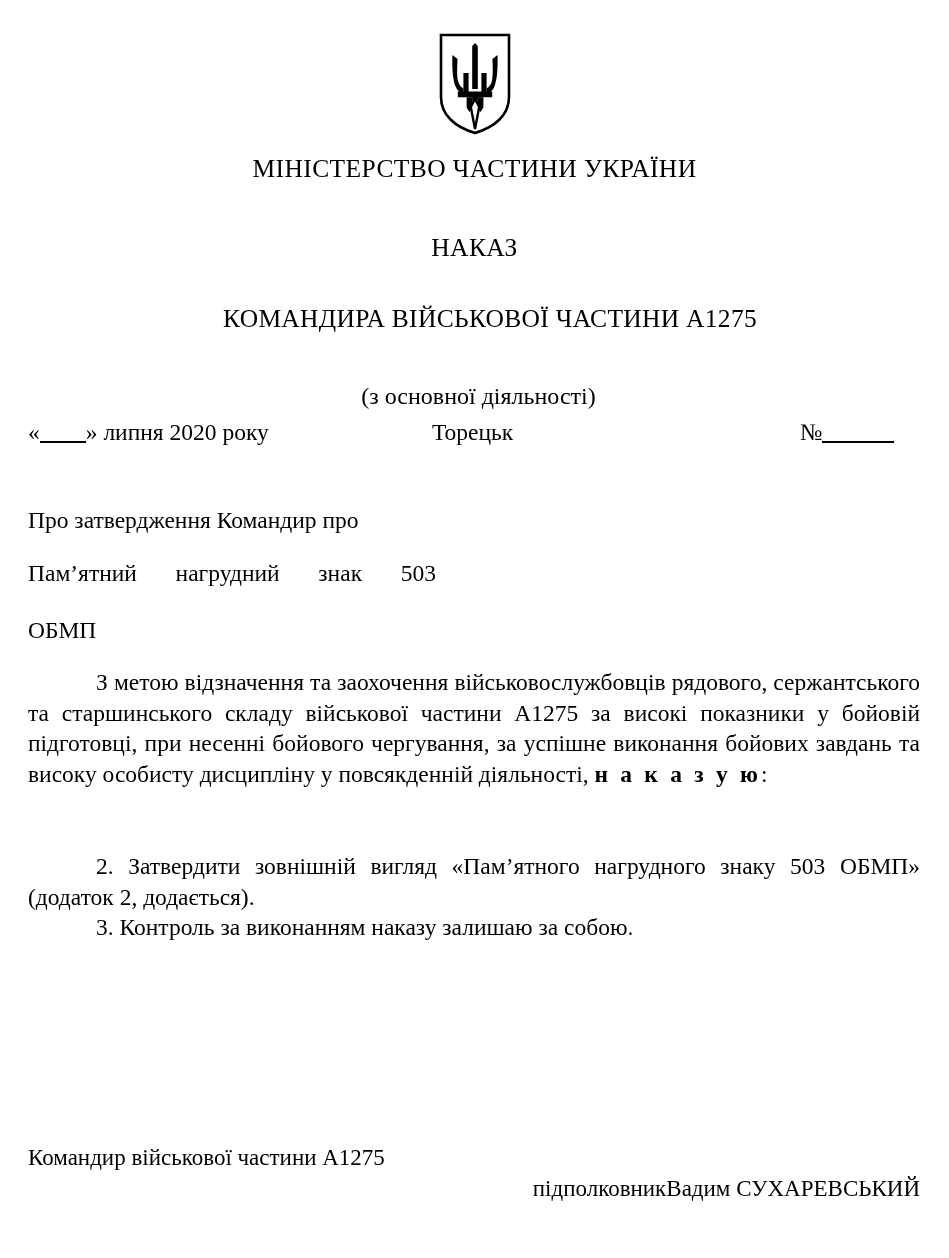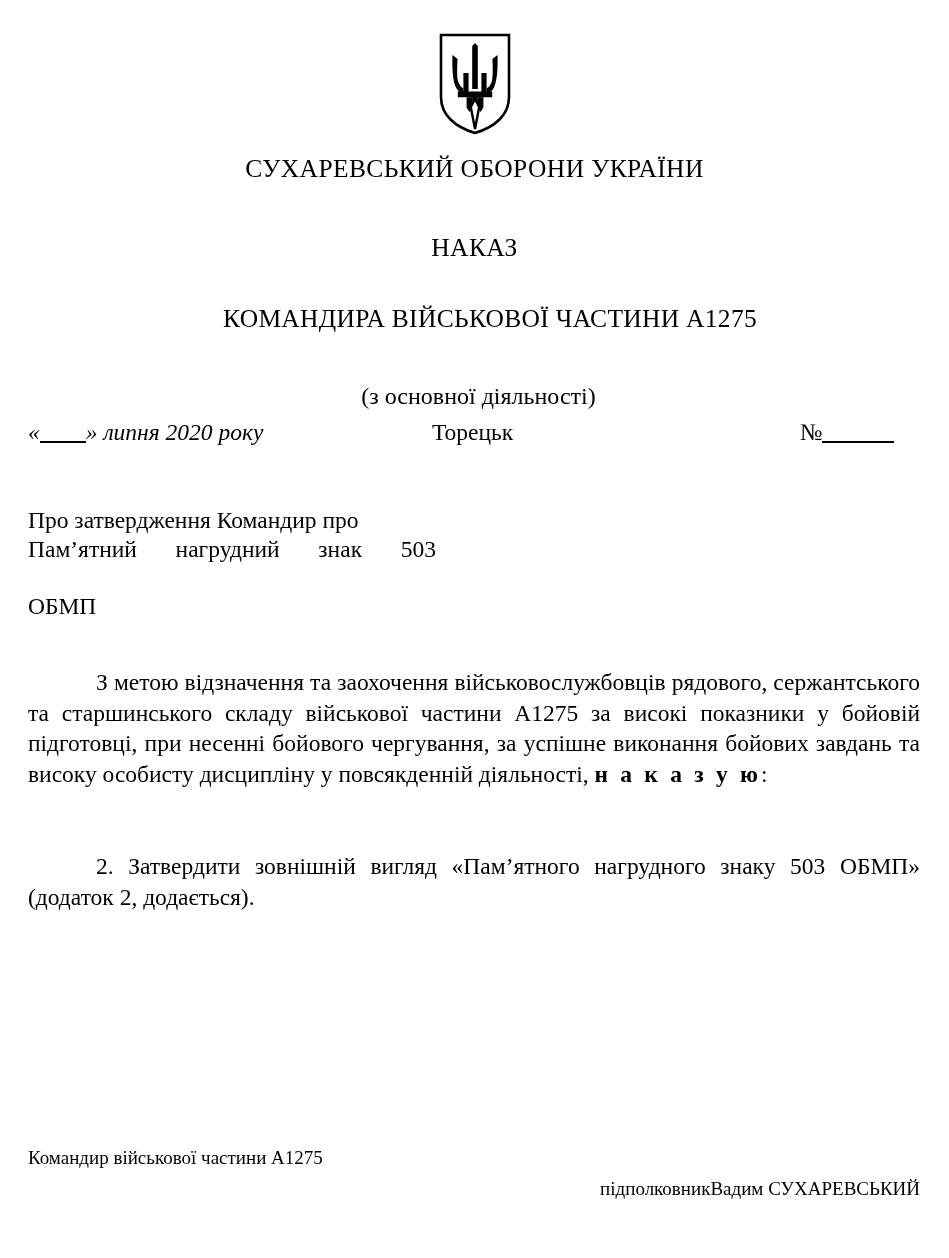--- a/index.html
+++ b/index.html
@@ -72,21 +72,20 @@
     width: 892px;
     height: 32px;
     font-size: 23.5px;
     line-height: 32px;
   }
   .dl-date {
     position: absolute;
     left: 0;
     top: 0;
     white-space: nowrap;
-    font-style: italic;
   }
   .blank-day {
     display: inline-block;
     width: 46px;
     border-bottom: 2px solid #000;
     vertical-align: -3px;
   }
   .dl-place {
     position: absolute;
     left: 404px;
@@ -114,20 +113,21 @@
     width: 408px;
     font-size: 23.5px;
     line-height: 28.5px;
     text-align: justify;
     text-justify: inter-word;
   }
   .subject .ln { display: block; }
   .subject .ln-justify {
     display: block;
     text-align: justify;
+    margin-top: 24px;
   }
   .subject .ln-justify::after {
     content: "";
     display: inline-block;
     width: 100%;
   }
 
   
   .body-block {
     position: absolute;
@@ -160,21 +160,21 @@
   }
   .item + .item { }
   .item-last { text-align: left; }
 
   
   .signature {
     position: absolute;
     top: 1142px;
     left: 28px;
     width: 892px;
-    font-size: 19px;
+    font-size: 23px;
     line-height: 31px;
   }
   .sig-title { display: block; }
   .sig-row {
     display: flex;
     justify-content: flex-end;
     align-items: baseline;
   }
   .sig-rank { white-space: nowrap; }
   .sig-name { white-space: nowrap; }
@@ -210,21 +210,21 @@
 
         <path d="M38.8 64.2 L44.4 64.2 C44.4 68 44.4 74.6 44.4 74.6
                  L41.6 79 C41.6 79 38.8 76 38.8 72 Z"></path>
 
         <path d="M36 66 L40.2 74 L36 96 L31.8 74 Z" fill="#ffffff" stroke="#000000" stroke-width="2.4"></path>
       </g>
     </svg>
   </div>
 
   <div class="headings">
-    <div class="h-ministry">СУХАРЕВСЬКИЙ ОБОРОНИ УКРАЇНИ</div>
+    <div class="h-ministry">МІНІСТЕРСТВО ЧАСТИНИ УКРАЇНИ</div>
     <div class="h-order">НАКАЗ</div>
     <div class="h-unit">КОМАНДИРА ВІЙСЬКОВОЇ ЧАСТИНИ А1275</div>
     <div class="h-kind">(з основної діяльності)</div>
   </div>
 
   <div class="dateline">
     <span class="dl-date"><span>«</span><span class="blank-day"></span><span>» липня 2020 року</span></span>
     <span class="dl-place">Торецьк</span>
     <span class="dl-num"><span>№</span><span class="blank-num"></span></span>
   </div>
@@ -233,20 +233,21 @@
     <span class="ln">Про затвердження Командир про</span>
     <span class="ln-justify">Пам’ятний нагрудний знак 503</span>
     <span class="ln">ОБМП</span>
   </div>
 
   <div class="body-block">
     <p class="para para-lead"><span>З метою відзначення та заохочення військовослужбовців рядового, сержантського та старшинського складу військової частини А1275 за високі показники у бойовій підготовці, при несенні бойового чергування, за успішне виконання бойових завдань та високу особисту дисципліну у повсякденній діяльності, </span><span class="nakazuyu">н а к а з у ю</span><span>:</span></p>
 
     <div class="items">
       <p class="item">2. Затвердити зовнішній вигляд «Пам’ятного нагрудного знаку 503 ОБМП» (додаток 2, додається).</p>
+      <p class="item item-last">3. Контроль за виконанням наказу залишаю за собою.</p>
     </div>
   </div>
 
   <div class="signature">
     <span class="sig-title">Командир військової частини А1275</span>
     <div class="sig-row">
       <span class="sig-rank">підполковник</span>
       <span class="sig-name">Вадим СУХАРЕВСЬКИЙ</span>
     </div>
   </div>

